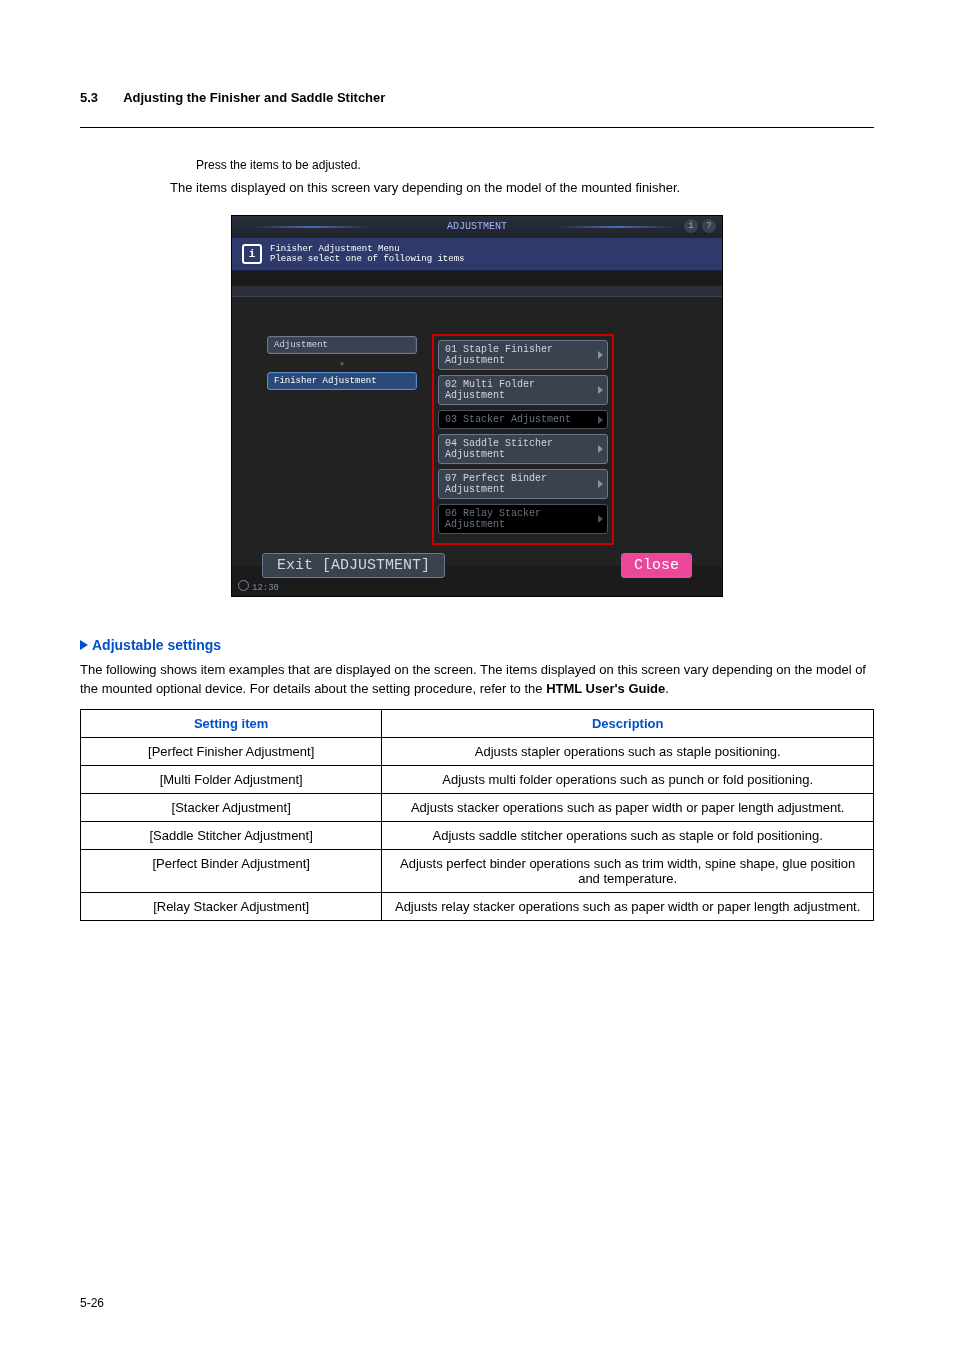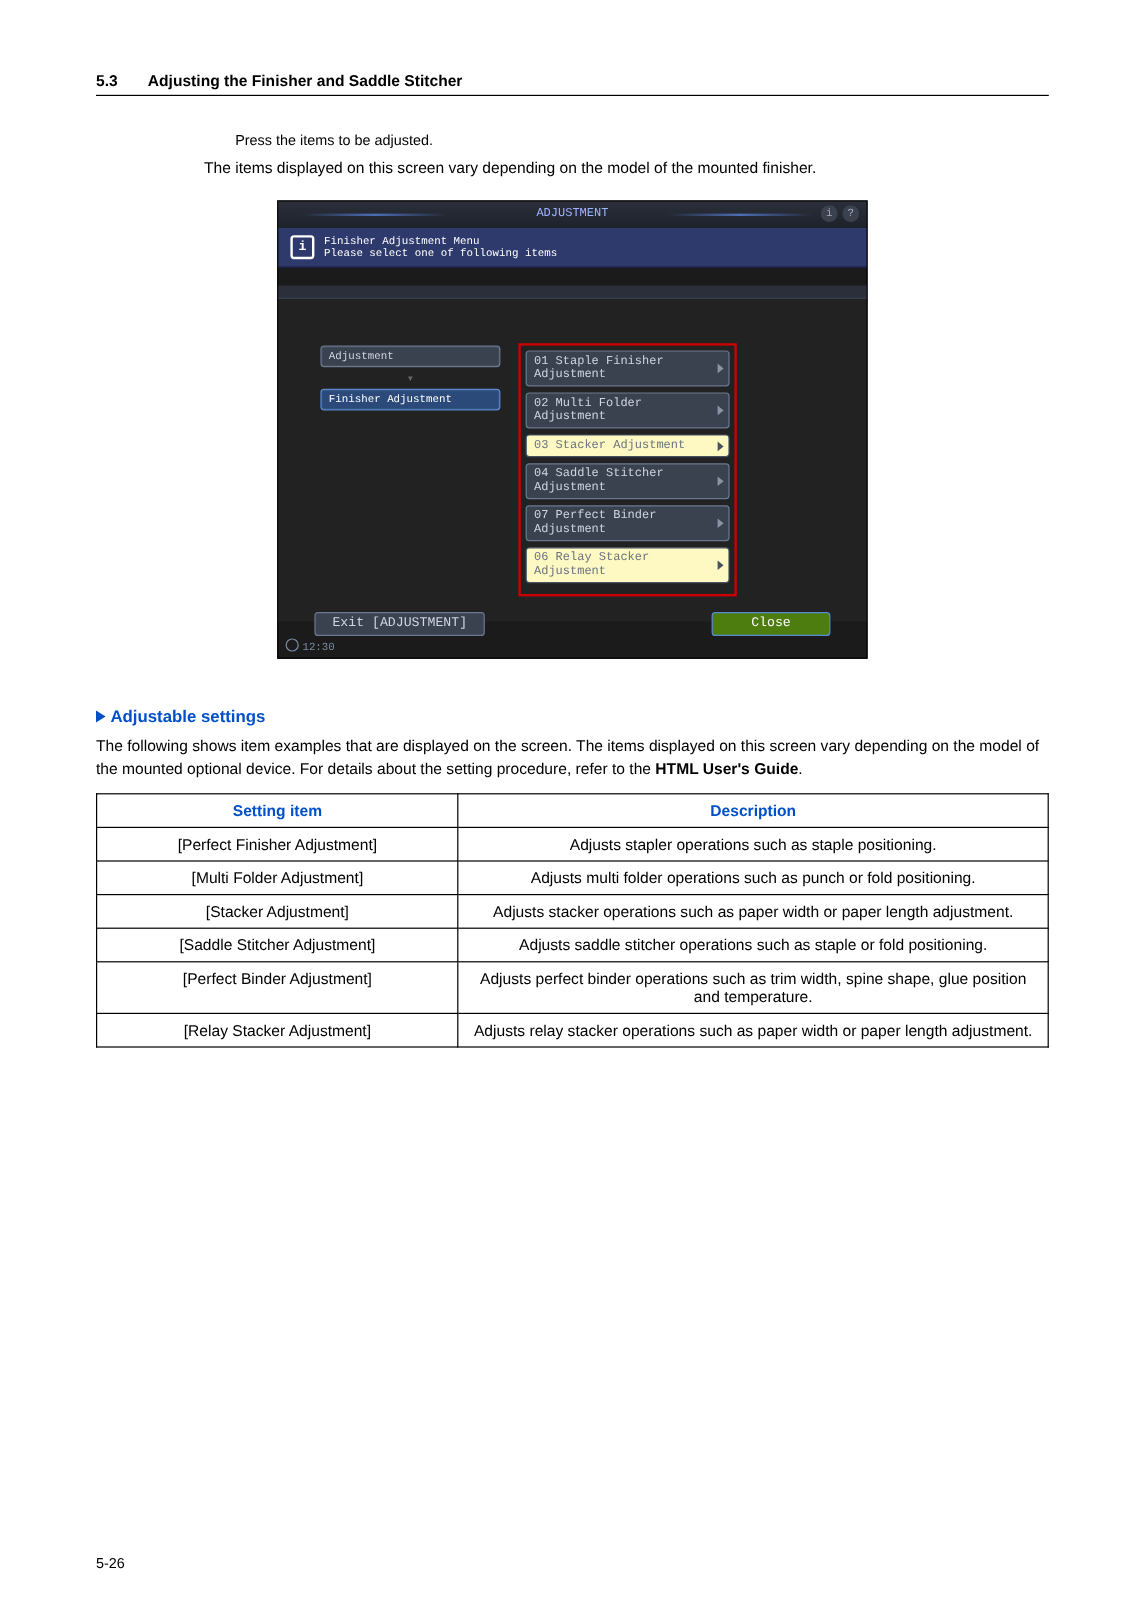--- a/index.html
+++ b/index.html
@@ -12,24 +12,25 @@
   }
   .page {
     width: 954px;
     height: 1350px;
     position: relative;
     box-sizing: border-box;
     padding: 60px 80px 40px 80px;
   }
   .hdr {
     border-bottom: 1px solid #000;
-    padding-bottom: 4px;
+    padding-bottom: 22px;
     margin-bottom: 30px;
     font-size: 13px;
     font-weight: bold;
+    margin-top: 30px;
   }
   .hdr .secnum { display:inline-block; width:40px; }
   .step {
     font-size: 12px;
     margin-left: 116px;
     margin-bottom: 8px;
   }
   .note {
     font-size: 13px;
     margin-left: 90px;
@@ -97,31 +98,31 @@
   }
   .opt-btn {
     background:#3a4250; border:1px solid #6a7890; border-radius:3px;
     padding:3px 6px; margin-bottom:5px; font-size:10px; color:#d0d5e0;
     position:relative;
   }
   .opt-btn .tri{
     position:absolute; right:4px; top:50%; transform:translateY(-50%);
     width:0;height:0;border-left:5px solid #8a94a5;border-top:4px solid transparent;border-bottom:4px solid transparent;
   }
-  .opt-btn.dis { color:#6a7380; background:#fef9c3; border-color:#4a5260;}
+  .opt-btn.dis { color:#6a7380; background:#000000; border-color:#4a5260;}
   .opt-btn.dis .tri{ border-left-color:#4a5260;}
   .shot-footer{
     position:absolute; left:0; right:0; bottom:18px;
     display:flex; justify-content:space-between; padding:0 30px;
   }
   .fbtn{
     background:#3a4250;border:1px solid #6a7890;border-radius:3px;
-    padding:3px 14px;font-size:11px;color:#d0d5e0;
-  }
-  .fbtn.close{ background:#4d7c0f; border-color:#5a8ad0; color:#fff; padding:3px 32px;}
+    padding:3px 14px;font-size:15px;color:#d0d5e0;
+  }
+  .fbtn.close{ background:#ec4899; border-color:#5a8ad0; color:#fff; padding:3px 12px;}
   .clock{
     position:absolute; left:6px; bottom:3px; font-size:9px; color:#7a8aa0;
   }
   .clock::before{
     content:""; display:inline-block; width:9px;height:9px;border:1px solid #7a8aa0;border-radius:50%;
     margin-right:3px; vertical-align:-1px;
   }
   
   .subhead {
     color:#0050c8; font-weight:bold; font-size:14px; margin:10px 0 8px 0;

